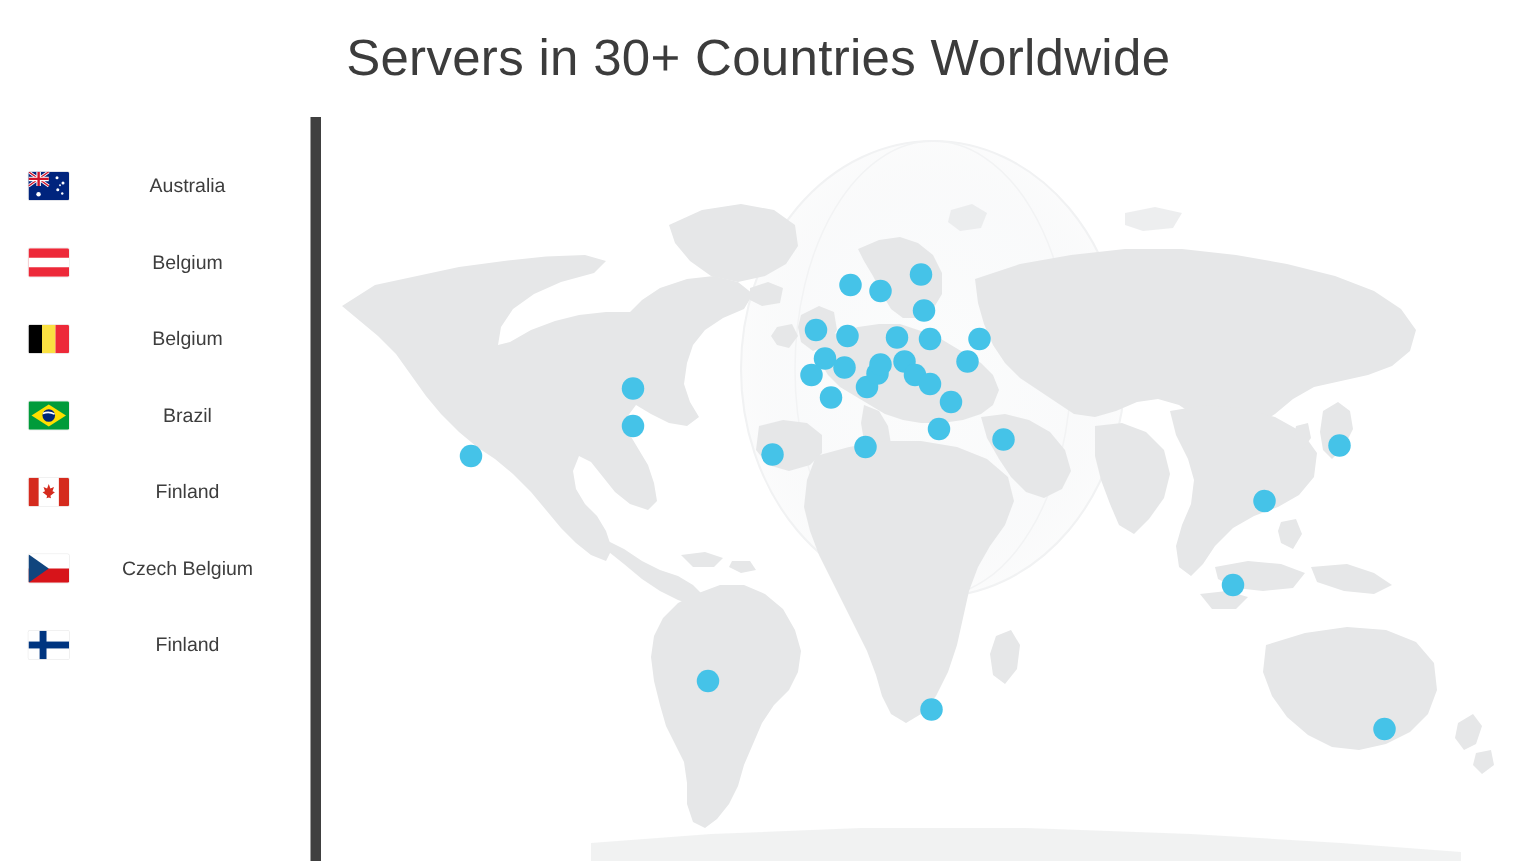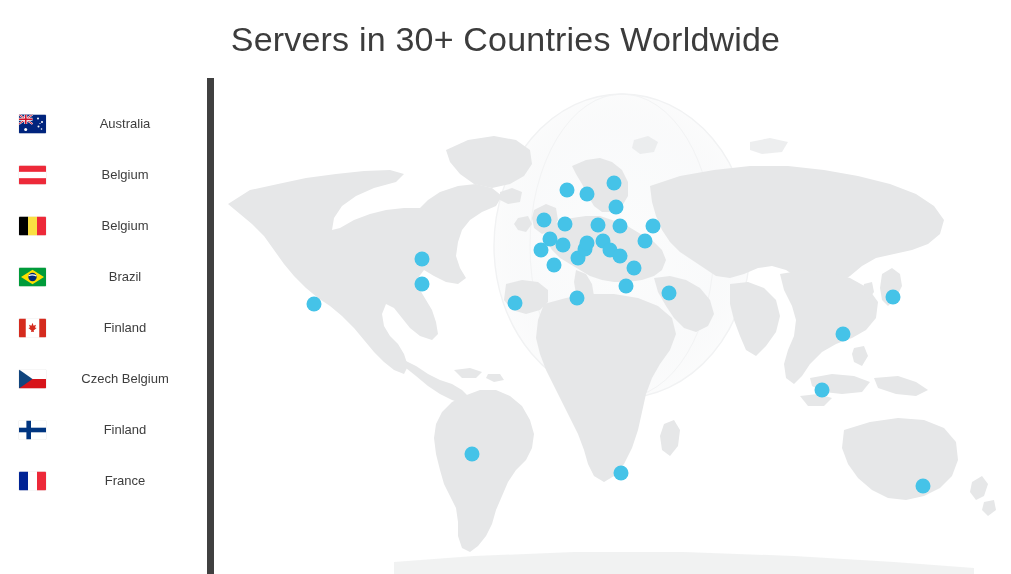--- a/index.html
+++ b/index.html
@@ -166,30 +166,20 @@
         <span class="flag">
           <svg viewBox="0 0 27 19">
             <rect width="27" height="19" fill="#ffffff"></rect>
             <rect y="7.2" width="27" height="4.6" fill="#003580"></rect>
             <rect x="7.4" y="0" width="4.6" height="19" fill="#003580"></rect>
           </svg>
         </span>
         <span class="country-label">Finland</span>
       </div>
 
-      <div class="country-row">
-        <span class="flag">
-          <svg viewBox="0 0 27 19">
-            <rect width="9" height="19" x="0" fill="#002395"></rect>
-            <rect width="9" height="19" x="9" fill="#ffffff"></rect>
-            <rect width="9" height="19" x="18" fill="#ed2939"></rect>
-          </svg>
-        </span>
-        <span class="country-label">France</span>
-      </div>
 
     </div>
 
     <div class="map-area">
 
       <svg class="map-svg" viewBox="0 0 797 496">
         <defs>
           <radialGradient id="haloGrad" cx="50%" cy="50%" r="50%">
             <stop offset="0%" stop-color="#fbfcfc" stop-opacity="0.95"></stop>
             <stop offset="70%" stop-color="#f8f9fa" stop-opacity="0.8"></stop>

